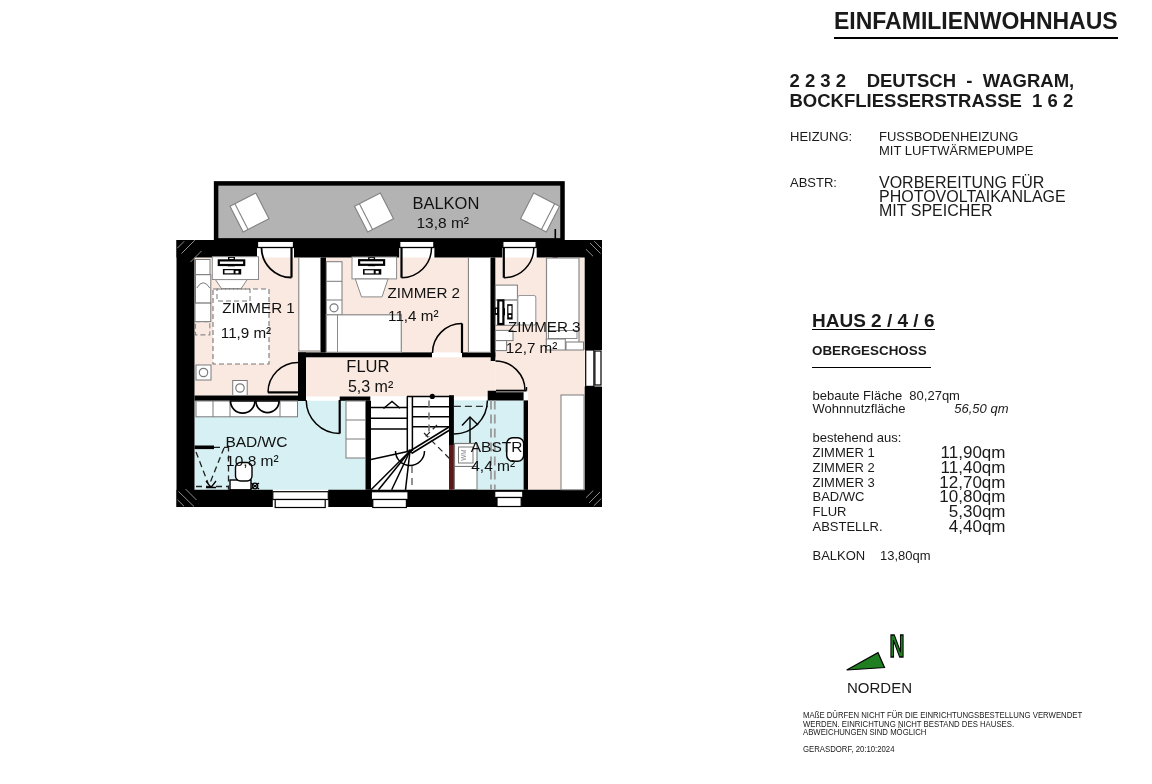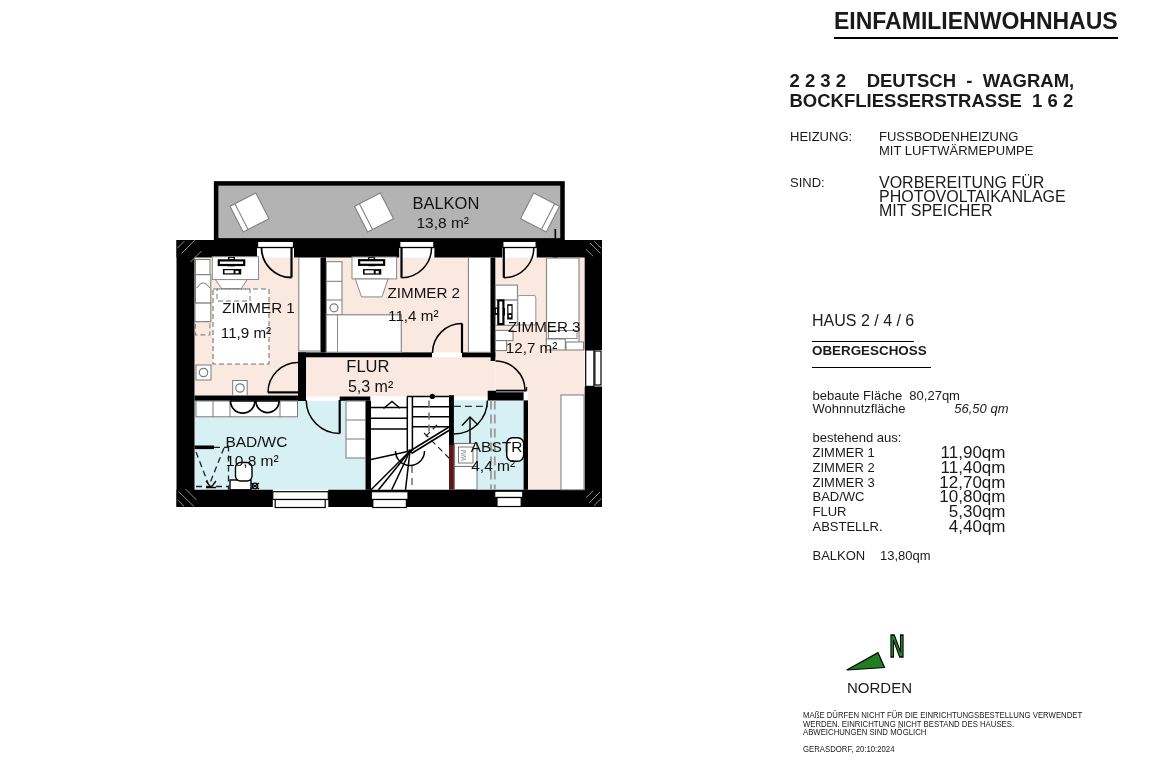--- a/index.html
+++ b/index.html
@@ -397,24 +397,24 @@
 
 <div id="panel">
 
   <div class="abs" style="left:788px;top:10px;font-size:23px;line-height:23px;font-weight:bold;border-bottom:2.4px solid #000;padding-bottom:4px;margin-left:46px;">EINFAMILIENWOHNHAUS</div>
 
   <div class="abs" style="left:789.5px;top:70.6px;font-size:18.5px;line-height:20.8px;font-weight:bold;">2 2 3 2&nbsp;&nbsp;&nbsp;&nbsp;DEUTSCH&nbsp;&nbsp;-&nbsp;&nbsp;WAGRAM,<br>BOCKFLIESSERSTRASSE&nbsp;&nbsp;1 6 2</div>
 
   <div class="abs" style="left:790px;top:129.7px;font-size:13px;line-height:13.9px;">HEIZUNG:</div>
   <div class="abs" style="left:879px;top:129.7px;font-size:13px;line-height:13.9px;">FUSSBODENHEIZUNG<br>MIT LUFTWÄRMEPUMPE</div>
 
-  <div class="abs" style="left:790px;top:176.4px;font-size:13px;line-height:13.9px;">SIND:</div>
+  <div class="abs" style="left:790px;top:176.4px;font-size:13px;line-height:13.9px;">ABSTR:</div>
   <div class="abs" style="left:879px;top:176.4px;font-size:16px;line-height:13.9px;">VORBEREITUNG FÜR<br>PHOTOVOLTAIKANLAGE<br>MIT SPEICHER</div>
 
-  <div class="abs" style="left:812px;top:314.2px;font-size:16px;line-height:13.5px;font-weight:normal;border-bottom:1.8px solid #000;padding-bottom:13px;">HAUS 2 / 4 / 6</div>
+  <div class="abs" style="left:812px;top:314.2px;font-size:19px;line-height:13.5px;font-weight:bold;border-bottom:1.8px solid #000;padding-bottom:1px;">HAUS 2 / 4 / 6</div>
 
   <div class="abs" style="left:812px;top:343.7px;font-size:13.4px;line-height:13.4px;font-weight:bold;border-bottom:1.8px solid #000;padding-bottom:10px;padding-right:4px;">OBERGESCHOSS</div>
 
   <div class="abs" style="left:812.5px;top:389.3px;font-size:13px;line-height:13px;">bebaute Fläche&nbsp;&nbsp;80,27qm</div>
   <div class="abs" style="left:812.5px;top:401.8px;font-size:13px;line-height:13px;">Wohnnutzfläche</div>
   <div class="abs" style="left:880px;top:401.8px;font-size:13px;line-height:13px;width:128.5px;text-align:right;font-style:italic;">56,50 qm</div>
 
   <div class="abs" style="left:812.5px;top:431.2px;font-size:13px;line-height:13px;">bestehend aus:</div>
   <div class="abs" style="left:812.5px;top:446.1px;font-size:13px;line-height:14.7px;">ZIMMER 1<br>ZIMMER 2<br>ZIMMER 3<br>BAD/WC<br>FLUR<br>ABSTELLR.</div>
   <div class="abs" style="left:880px;top:446.1px;font-size:17px;line-height:14.7px;width:125.5px;text-align:right;">11,90qm<br>11,40qm<br>12,70qm<br>10,80qm<br>5,30qm<br>4,40qm</div>

